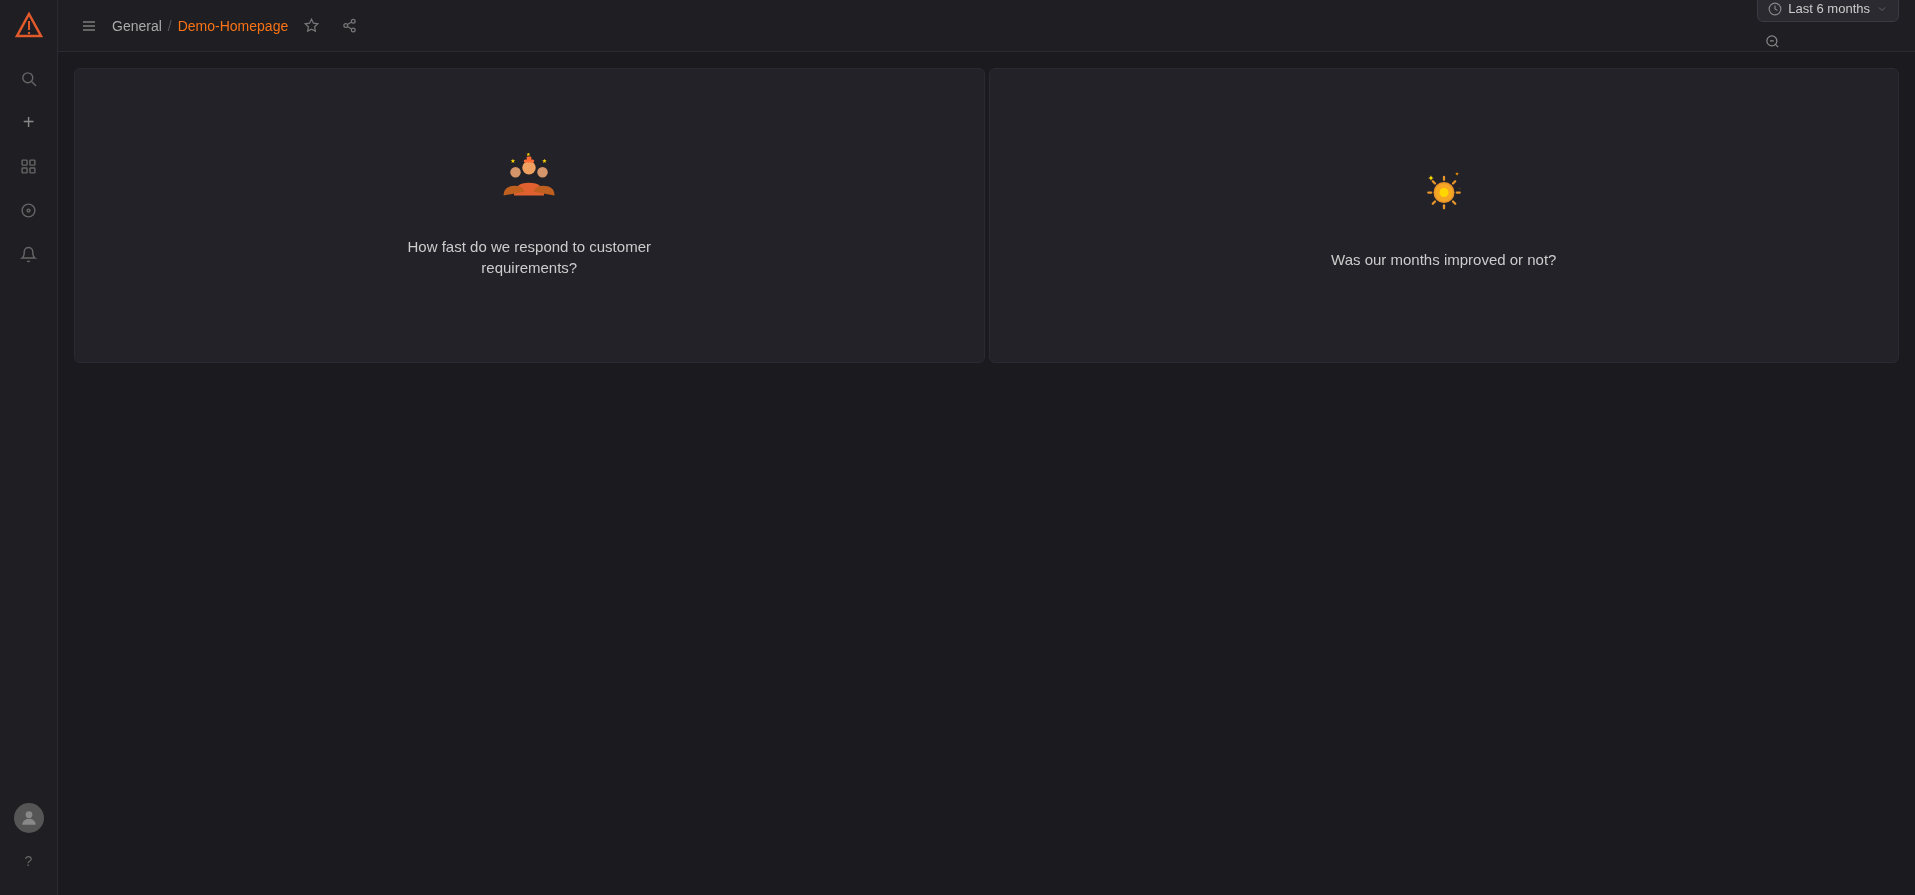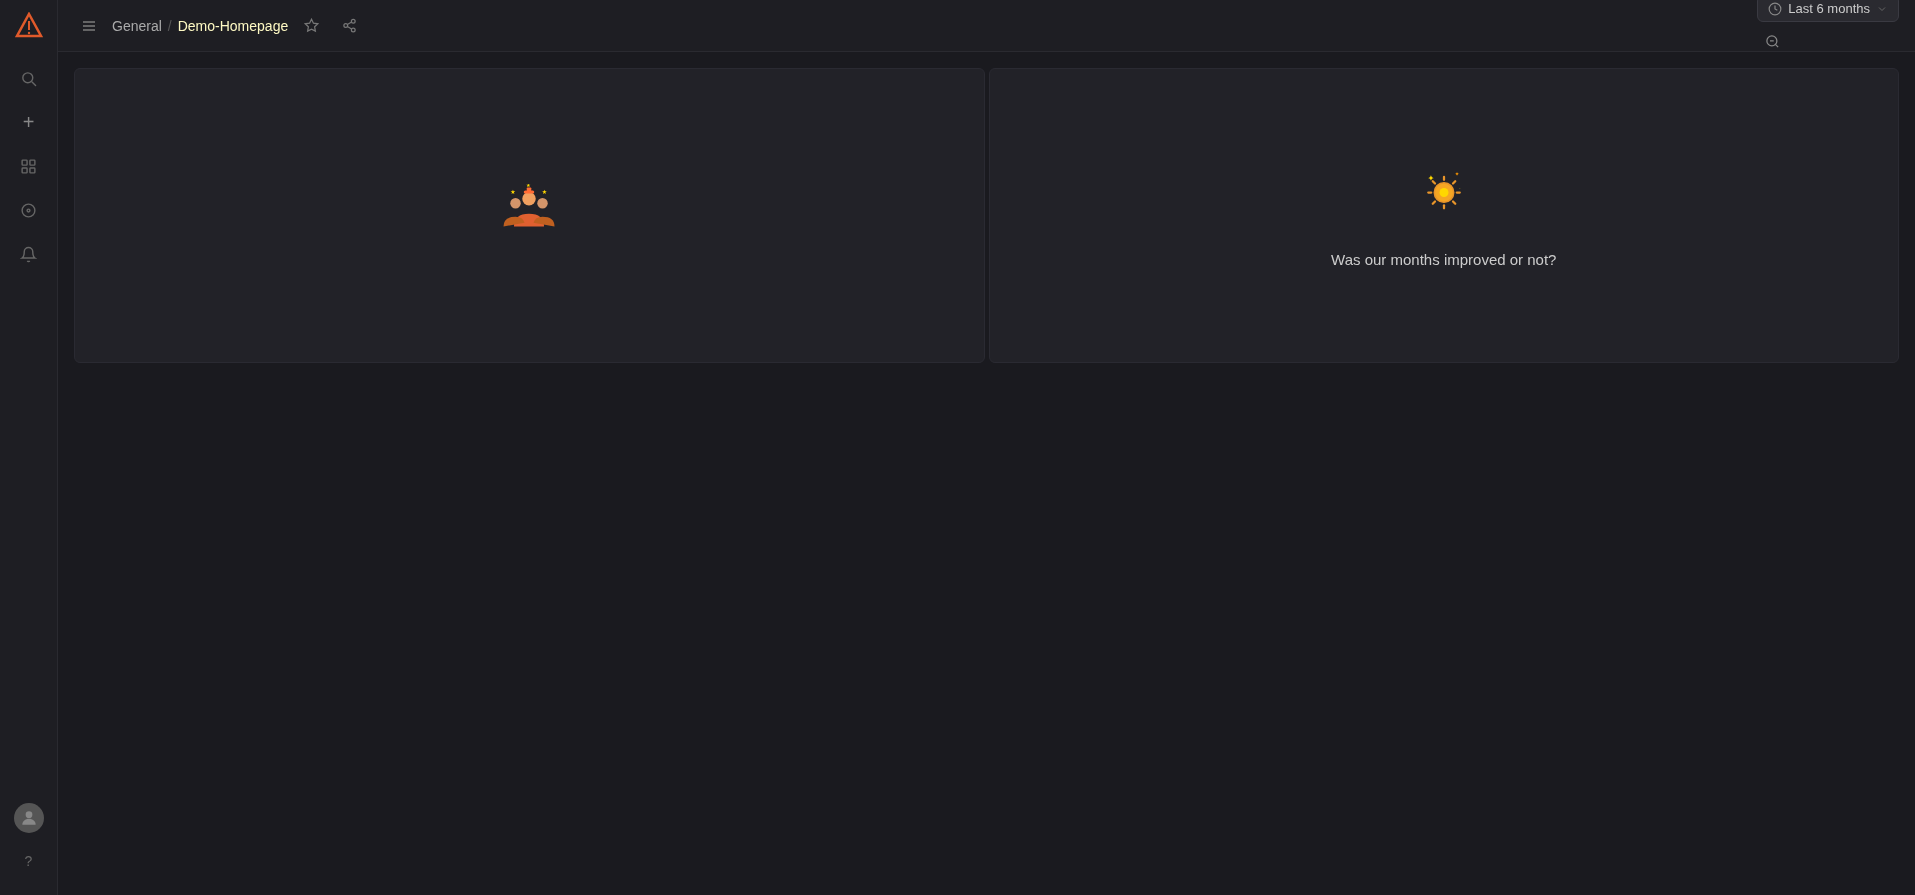--- a/index.html
+++ b/index.html
@@ -71,21 +71,21 @@
       flex-shrink: 0;
     }
     .topbar-breadcrumb {
       display: flex;
       align-items: center;
       gap: 6px;
       font-size: 14px;
       color: #ccc;
     }
     .topbar-breadcrumb .sep { color: #555; }
-    .topbar-breadcrumb .current { font-weight: 500; color: #fef9c3; }
+    .topbar-breadcrumb .current { font-weight: 500; color: #f97316; }
     .topbar-icon-btn {
       width: 30px;
       height: 30px;
       display: flex;
       align-items: center;
       justify-content: center;
       border-radius: 5px;
       cursor: pointer;
       color: #888;
       font-size: 15px;
@@ -332,20 +332,21 @@
             <path d="M74 55 Q74 42 58 42 Q48 42 46 50" fill="#c06020"></path>
 
             <rect x="33" y="7" width="14" height="4" rx="2" fill="#ff6b35"></rect>
             <rect x="37" y="3" width="6" height="5" rx="1" fill="#ff6b35"></rect>
 
             <text x="15" y="12" font-size="8" fill="#ffd700">★</text>
             <text x="57" y="12" font-size="8" fill="#ffd700">★</text>
             <text x="36" y="2" font-size="7" fill="#ffd700">★</text>
           </svg>
         </div>
+        <div class="card-title">How fast do we respond to customer requirements?</div>
       </div>
 
       <div class="card">
         <div class="card-icon">
           
           <svg width="60" height="60" viewBox="0 0 80 80" fill="none">
 
             <path d="M40 25 A15 15 0 1 1 39.99 25Z" fill="none"></path>
             <circle cx="40" cy="42" r="13" fill="#f5a623" stroke="#e8952a" stroke-width="2"></circle>
             <circle cx="40" cy="42" r="6" fill="#ffd700"></circle>

